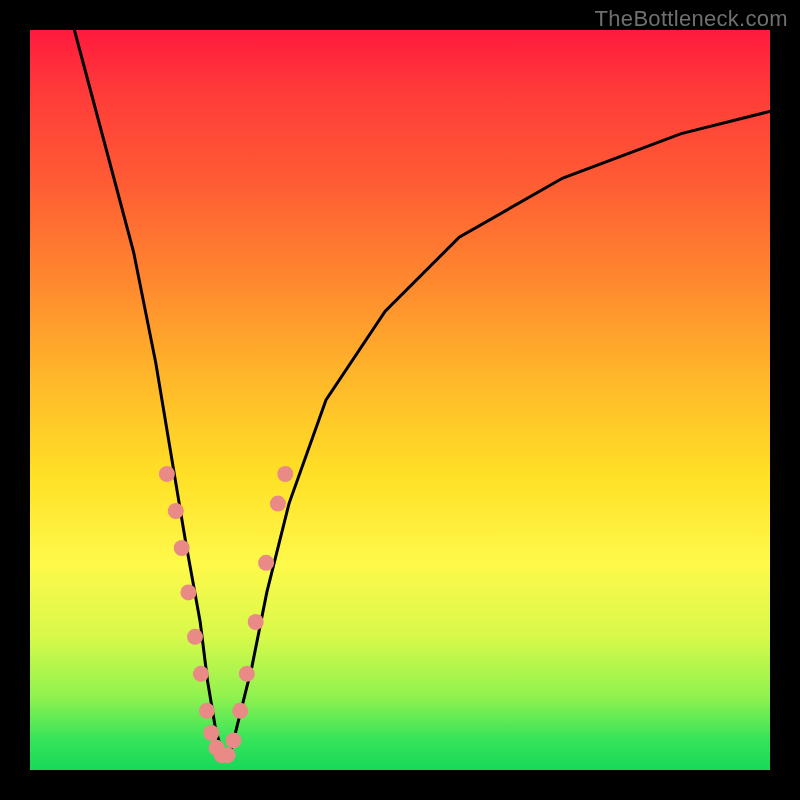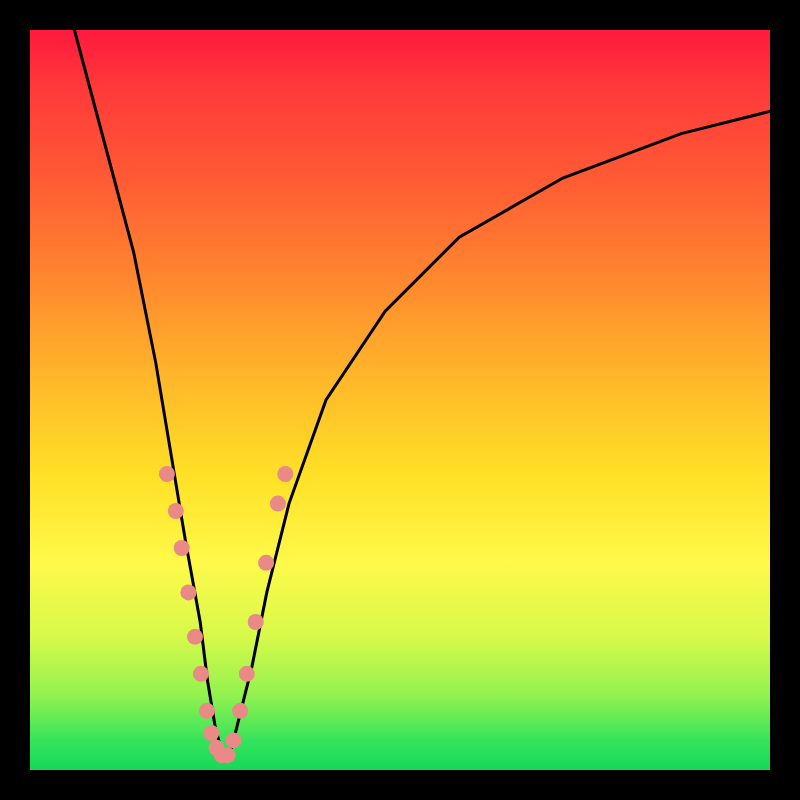--- a/index.html
+++ b/index.html
@@ -56,20 +56,21 @@
     width: 740px;
     height: 740px;
     overflow: visible;
   }
 </style>
 </head>
 <body>
 
 <div class="frame">
 
+  <div class="watermark">TheBottleneck.com</div>
 
   <div class="plot-area">
     <svg class="curve" viewBox="0 0 740 740">
       <path fill="none" stroke="#000" stroke-width="3" stroke-linecap="round" d="M44.4 0.0 L74.0 111.0 L103.6 222.0 L125.8 333.0 L140.6 421.8 L155.4 510.6 L170.2 592.0 L177.6 651.2 L185.0 695.6 L192.4 725.2 L199.8 725.2 L207.2 695.6 L222.0 636.4 L236.8 562.4 L259.0 473.6 L296.0 370.0 L355.2 281.2 L429.2 207.2 L532.8 148.0 L651.2 103.6 L740.0 81.4"></path>
       <g>
           <circle cx="136.9" cy="444.0" r="8" fill="#e98a86"></circle>
           <circle cx="145.8" cy="481.0" r="8" fill="#e98a86"></circle>
           <circle cx="151.7" cy="518.0" r="8" fill="#e98a86"></circle>
           <circle cx="158.4" cy="562.4" r="8" fill="#e98a86"></circle>
           <circle cx="165.0" cy="606.8" r="8" fill="#e98a86"></circle>

